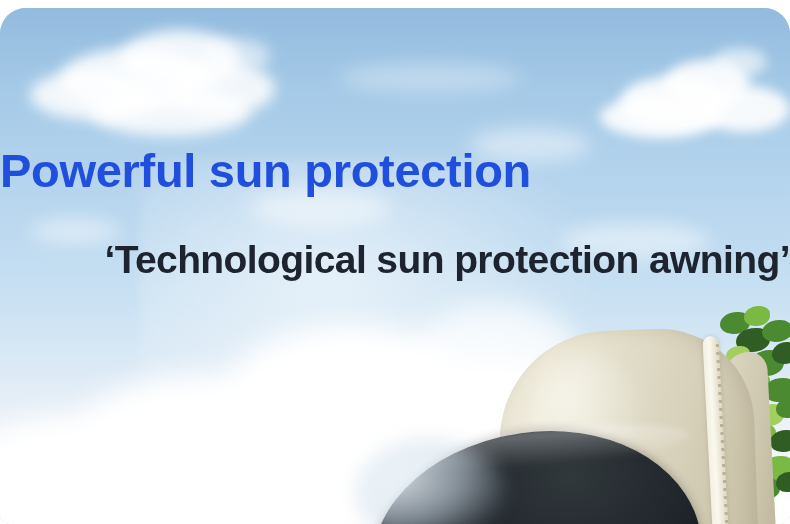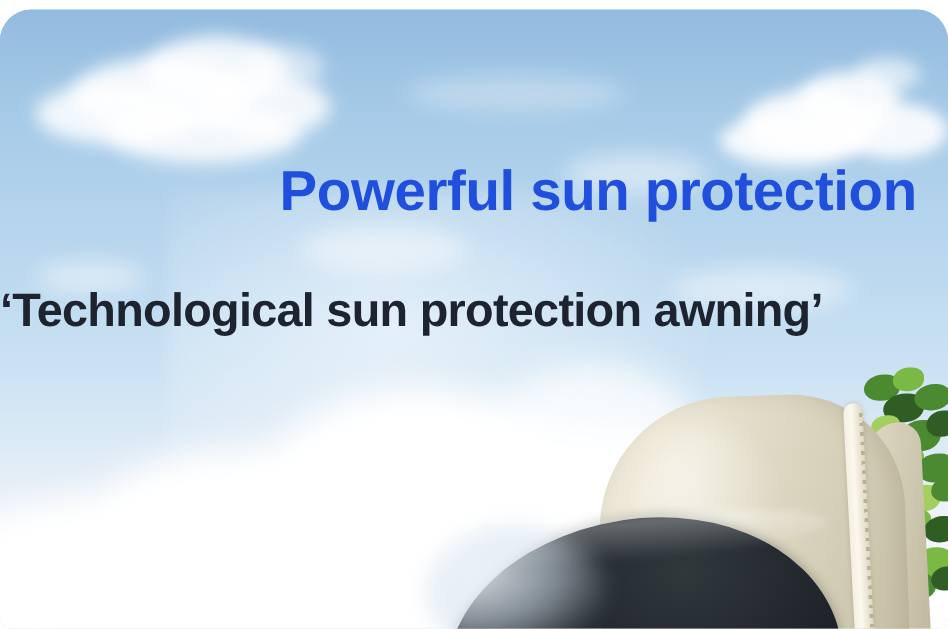--- a/index.html
+++ b/index.html
@@ -217,36 +217,36 @@
     background:radial-gradient(ellipse at 25% 35%,
       rgba(232,240,246,.92) 0%,
       rgba(210,224,236,.55) 45%,
       rgba(190,205,220,0) 78%);
     filter:blur(9px);
   }
 
   
   .headline {
     position:absolute;
-    left:0; top:124px;
+    left:0; top:136px;
     width:764px;
-    text-align:right;
+    text-align:left;
     font-size:47px;
     font-weight:700;
     letter-spacing:-0.3px;
     color:#1f4fdc;
     font-family:"Liberation Sans", sans-serif;
     line-height:1.15;
     white-space:nowrap;
   }
   .subhead {
     position:absolute;
     left:0; top:230px;
     width:790px;
-    text-align:left;
+    text-align:right;
     font-size:39px;
     font-weight:700;
     letter-spacing:-0.6px;
     color:#1d2430;
     font-family:"Liberation Sans", sans-serif;
     line-height:1.15;
     white-space:nowrap;
   }
 </style>
 </head>

